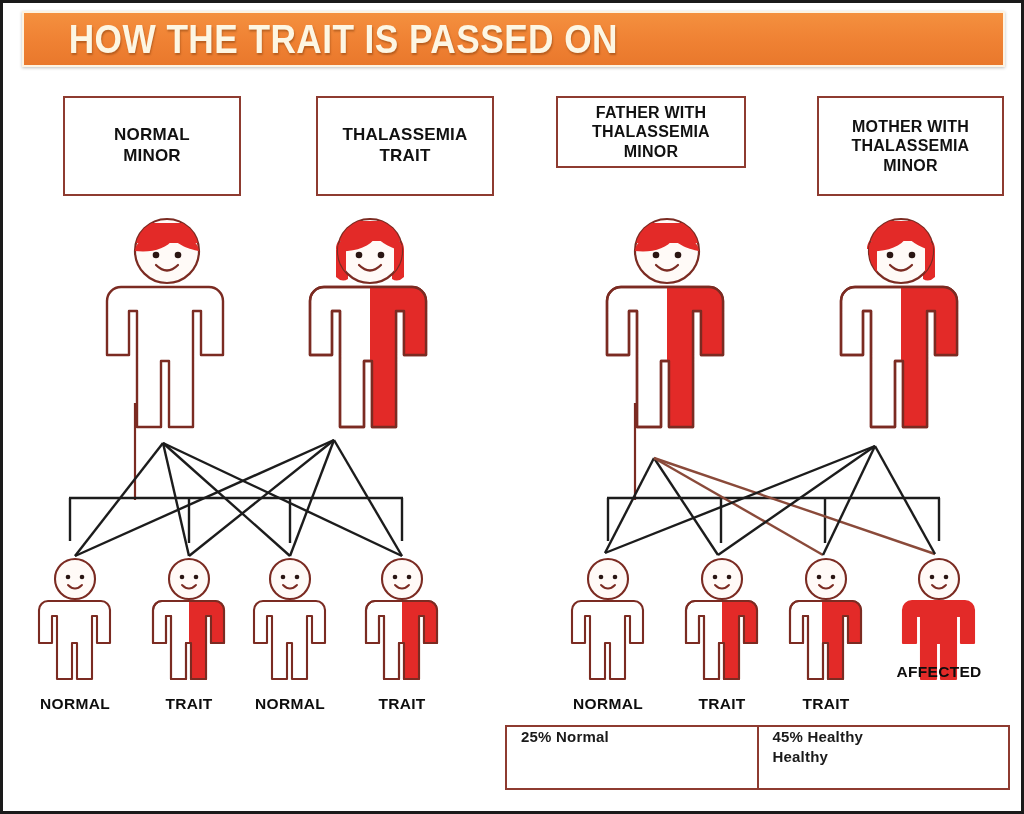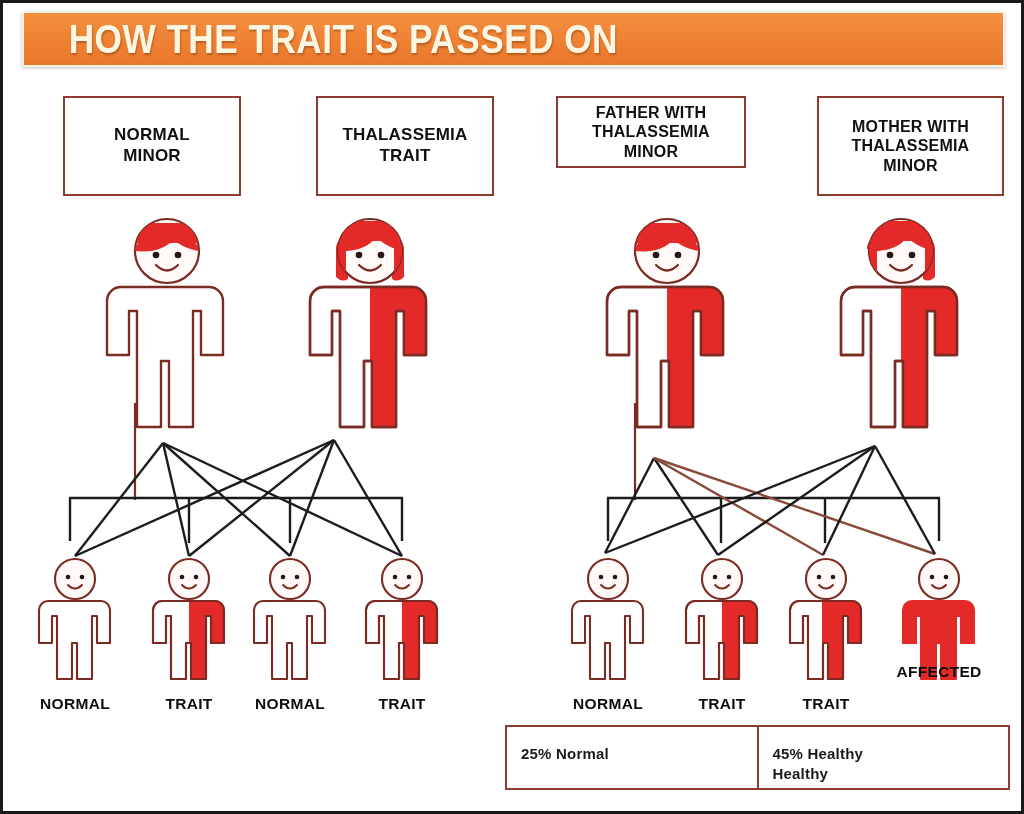--- a/index.html
+++ b/index.html
@@ -88,21 +88,21 @@
     width:505px;height:65px;
     display:flex;
     border:2px solid #8e3b30;
     box-sizing:border-box;
     background:#fff;
   }
   #pct-table .pct-cell{
     flex:1 1 0;
     border-right:2px solid #8e3b30;
     box-sizing:border-box;
-    padding:17px 0 0 14px;
+    padding:0 0 0 14px;
     font-size:15px;
     font-weight:bold;
     color:#1a1a1a;
     line-height:1.3;
     letter-spacing:.2px;
   }
   #pct-table .pct-cell:last-child{border-right:none;}
 </style>
 </head>
 <body>

